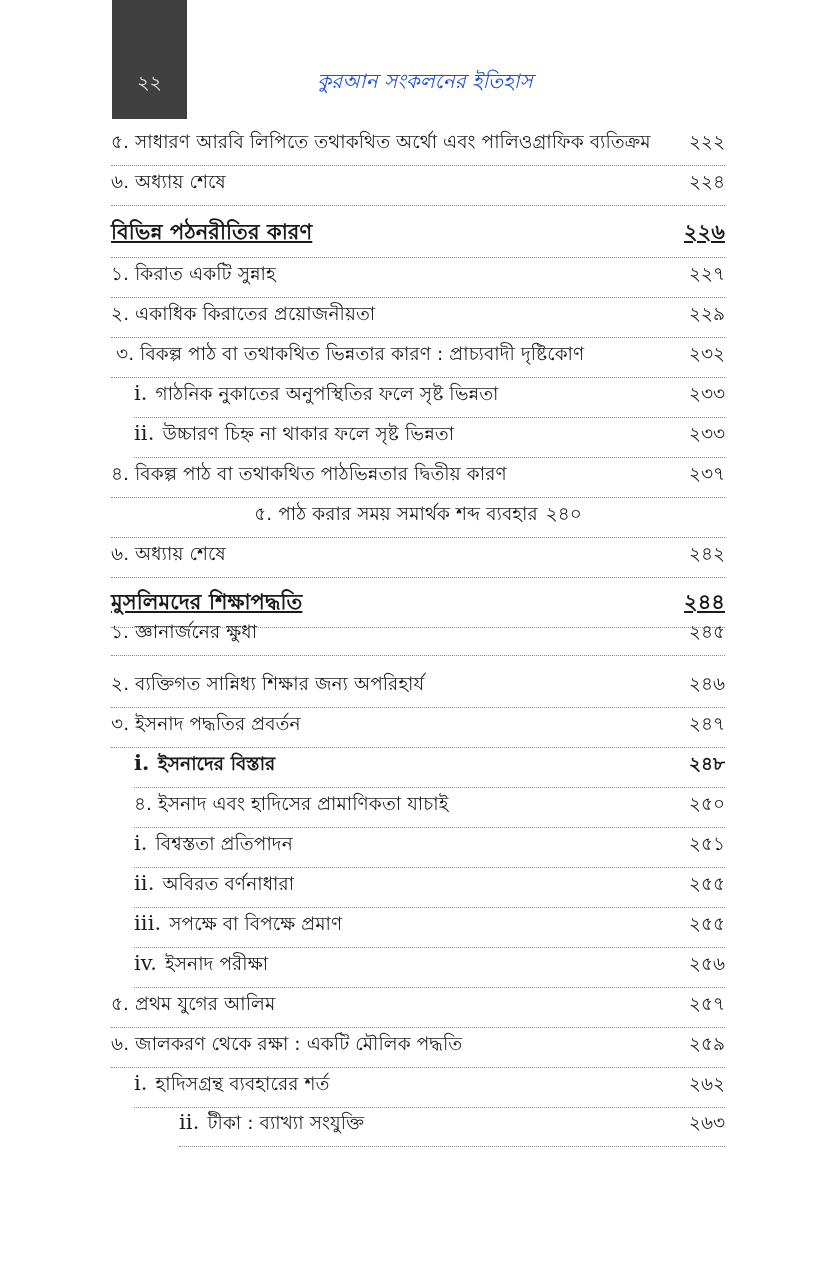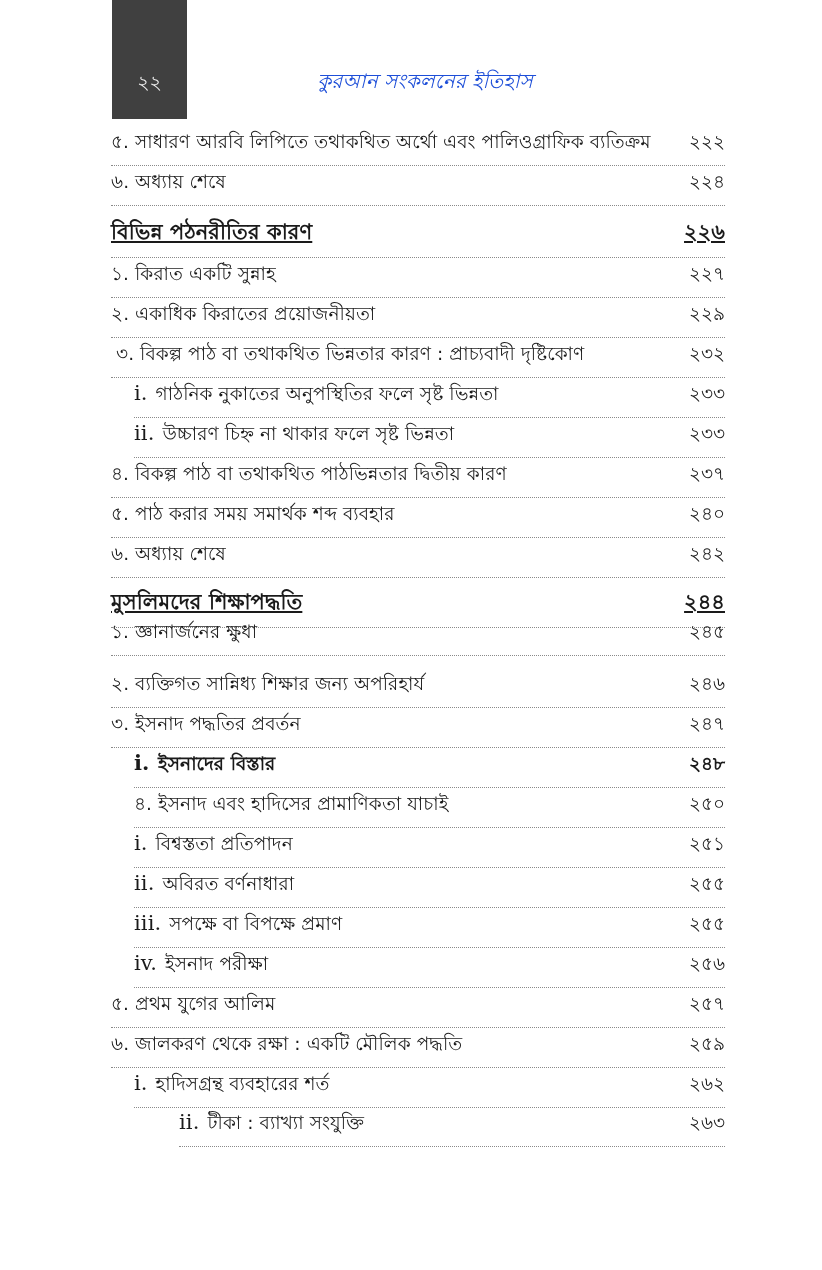--- a/index.html
+++ b/index.html
@@ -130,21 +130,21 @@
     <span class="page">২৩৩</span>
   </div>
   <div class="toc-row lvl2" style="top:418px;">
     <span class="label"><span class="roman">ii.</span> <span>উচ্চারণ চিহ্ন না থাকার ফলে সৃষ্ট ভিন্নতা</span></span>
     <span class="page">২৩৩</span>
   </div>
   <div class="toc-row lvl1" style="top:458px;">
     <span class="label"><span>৪.</span> <span>বিকল্প পাঠ বা তথাকথিত পাঠভিন্নতার দ্বিতীয় কারণ</span></span>
     <span class="page">২৩৭</span>
   </div>
-  <div class="toc-row lvl1" style="top:498px;">
+  <div class="toc-row lvl1" style="top:498px;justify-content:center;">
     <span class="label"><span>৫.</span> <span>পাঠ করার সময় সমার্থক শব্দ ব্যবহার</span></span>
     <span class="page">২৪০</span>
   </div>
   <div class="toc-row lvl1" style="top:538px;">
     <span class="label"><span>৬.</span> <span>অধ্যায় শেষে</span></span>
     <span class="page">২৪২</span>
   </div>
   <div class="toc-row lvl0 heading" style="top:582px;">
     <span class="label">মুসলিমদের শিক্ষাপদ্ধতি</span>
     <span class="page">২৪৪</span>

